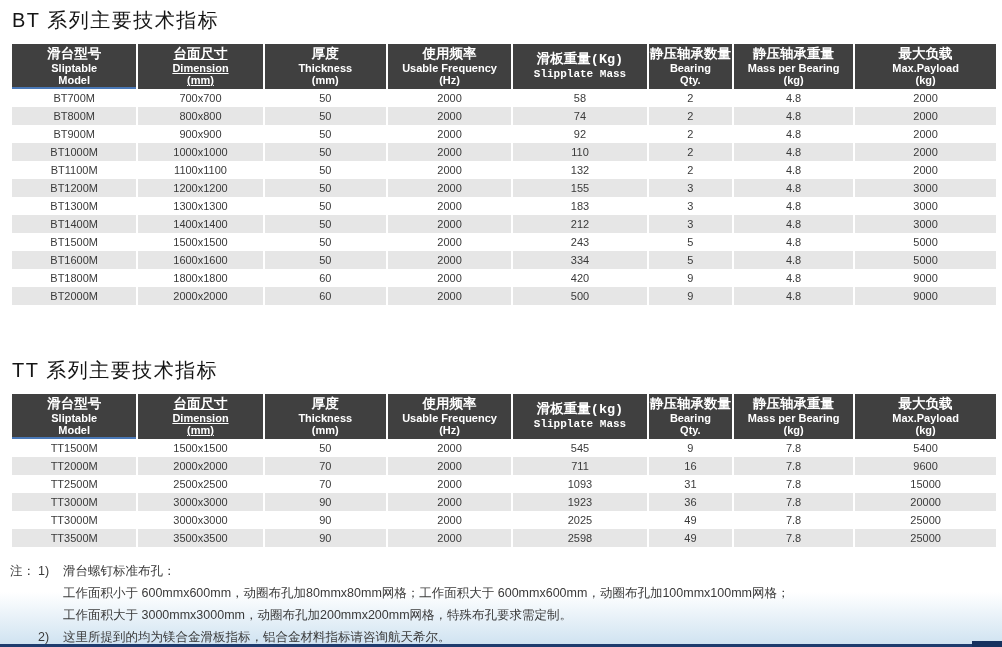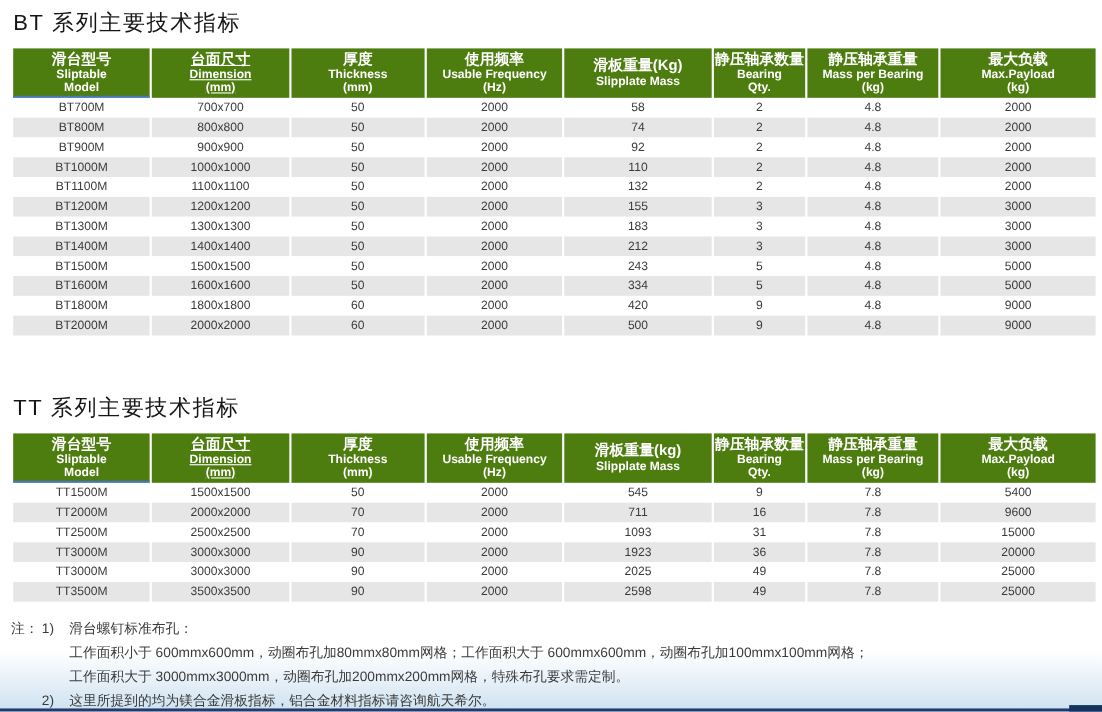--- a/index.html
+++ b/index.html
@@ -17,42 +17,42 @@
     letter-spacing: 1.5px;
     margin: 0; padding: 7px 0 10px 2px;
   }
   .sec-title.tt { padding-top: 24px; margin-top: 28px; }
 
   table.spec {
     width: 988px; table-layout: fixed;
     border-collapse: separate; border-spacing: 2px 0;
   }
   table.spec th {
-    background: #4d7c0f; color: #ffffff;
+    background: #404040; color: #ffffff;
     height: 45px; box-sizing: border-box;
     padding: 2px 0 3px; vertical-align: middle; text-align: center;
     font-weight: bold;
   }
   table.spec th.first { box-shadow: inset 0 -2px 0 #4a79b8; }
   .h-zh { font-size: 13.5px; line-height: 16px; }
   .h-en { font-size: 11px; line-height: 12px; }
   table.spec td {
     height: 18px; box-sizing: border-box;
     text-align: center; vertical-align: middle;
     font-size: 11px; color: #3a3a3a;
     background: #ffffff; padding: 0;
   }
   table.spec tbody tr:nth-child(even) td { background: #e6e6e6; }
 
   
   table.spec th:nth-child(1) { width: 121px; }
   table.spec th:nth-child(2) { width: 121px; text-decoration: underline; }
   table.spec th:nth-child(3) { width: 118px; }
   table.spec th:nth-child(4) { width: 120px; }
-  table.spec th:nth-child(5) { width: 130px; }
+  table.spec th:nth-child(5) { width: 130px; font-family: Liberation Mono, monospace; }
   table.spec th:nth-child(6) { width: 81px;  }
   table.spec th:nth-child(7) { width: 116px; }
   table.spec th:nth-child(8) { width: 137px; }
 
   .notes {
     margin-top: 13px;
     font-size: 12.5px; color: #3a3a3a;
     line-height: 22px;
   }
   .note-row { display: flex; align-items: flex-start; }

